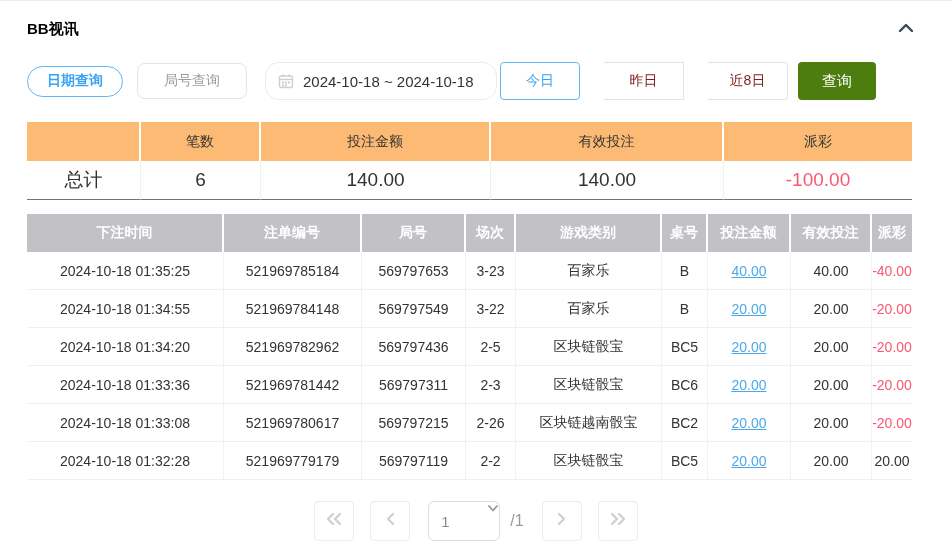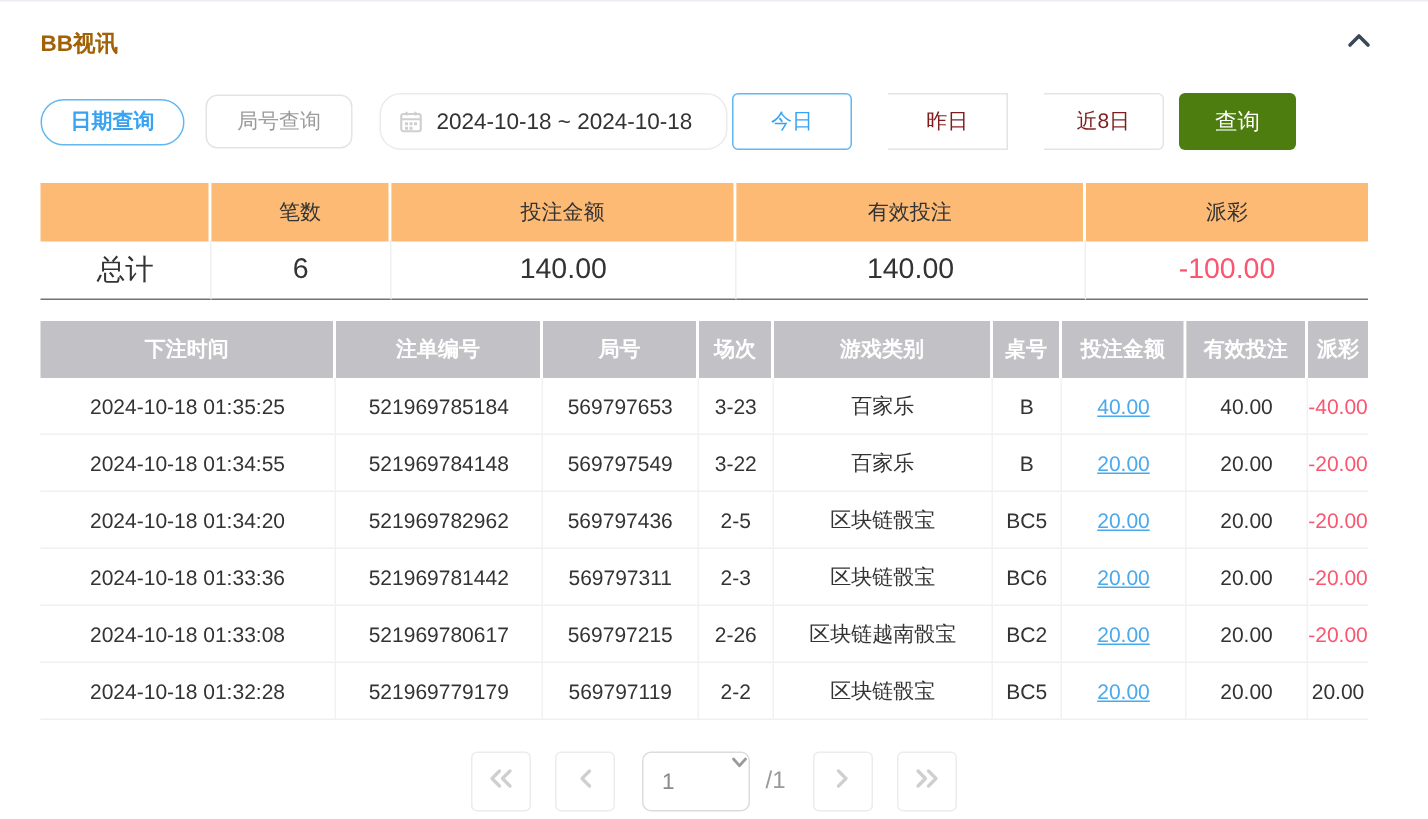--- a/index.html
+++ b/index.html
@@ -1,28 +1,28 @@
 <!DOCTYPE html>
 <html><head>
 <meta charset="utf-8">
 <style>
   * { margin:0; padding:0; box-sizing:border-box; }
   html,body { width:952px; height:546px; background:#fff; font-family:"Liberation Sans","DejaVu Sans",sans-serif; overflow:hidden; }
   .panel { width:952px; height:546px; background:#fff; border-top:1px solid #e9edf2; position:relative; }
 
   
   .panel-header { display:flex; justify-content:space-between; align-items:center; padding:19px 36px 0 27px; }
-  .panel-title { font-size:15px; font-weight:bold; color:#a16207; }
+  .panel-title { font-size:15px; font-weight:bold; color:#000000; }
   .collapse-btn { cursor:pointer; display:flex; align-items:center; }
 
   
   .filter-bar { display:flex; align-items:center; margin:23px 0 0 27px; }
   .btn { background:#fff; cursor:pointer; font-family:inherit; }
   .btn-date-query { height:31px; padding:0 19px; border:1px solid #62b7f2; border-radius:18px; color:#38a3f2; font-size:14px; font-weight:bold; }
-  .btn-round-query { height:36px; padding:0 20px; border:1px solid #e4e4e4; border-radius:8px; color:#9b9b9b; font-size:14px; margin-left:14px; }
+  .btn-round-query { height:36px; padding:0 26px; border:1px solid #e4e4e4; border-radius:8px; color:#9b9b9b; font-size:14px; margin-left:14px; }
   .date-input { height:38px; width:232px; margin-left:18px; border:1px solid #ebebeb; border-radius:14px; display:flex; align-items:center; padding:0 12px; cursor:pointer; }
   .date-input .cal { flex:0 0 auto; margin-right:9px; display:flex; }
   .date-input .val { font-size:15px; color:#333; white-space:nowrap; }
   .quick-group { display:flex; margin-left:3px;gap:24px; }
   .quick-btn { width:80px; height:38px; font-size:14px; background:#fff; border:1px solid #e4e4e4; border-left:none; color:#7f1d1d; cursor:pointer; font-family:inherit; }
   .quick-btn:last-child { border-radius:0 4px 4px 0; }
   .quick-btn.active { border:1px solid #62b7f2; border-radius:4px; color:#38a3f2; position:relative; z-index:1; }
   .btn-search { width:78px; height:38px; margin-left:10px; background:#4d7c0f; border:none; border-radius:4px; color:#fff; font-size:15px; cursor:pointer; font-family:inherit; }
 
   

